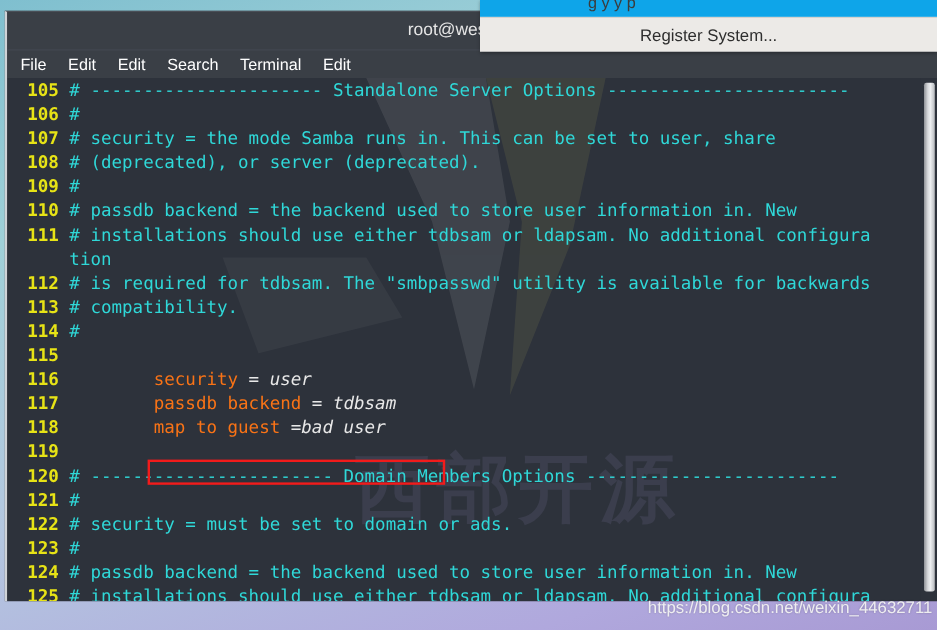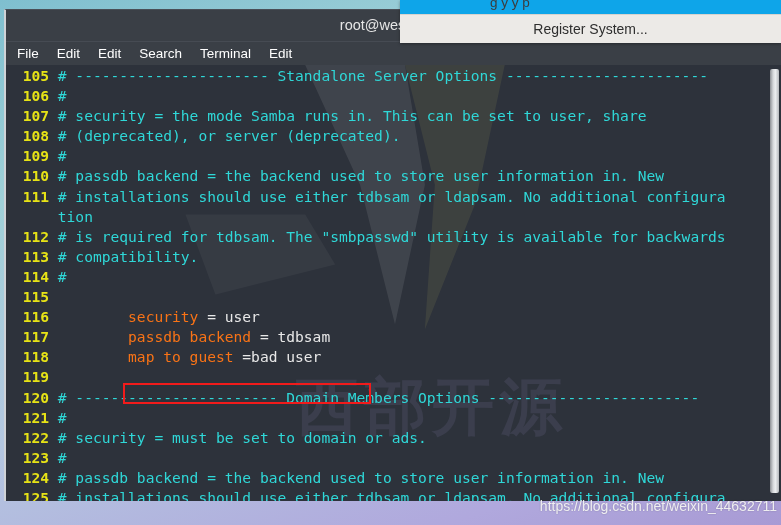--- a/index.html
+++ b/index.html
@@ -115,21 +115,21 @@
     text-align: right;
     color: #e7e316;
     font-weight: bold;
   }
   .gutter-blank {
     display: inline-block;
     width: 42px;
   }
   .cmt   { color: #2fd8d8; }
   .key   { color: #f97316; }
-  .val   { color: #e8e8e8; }
+  .val   { color: #e8e8e8; font-style: italic; }
   .plain { color: #e8e8e8; }
 
   
   #hl-box {
     position: absolute;
     left: 117px;
     top: 318px;
     width: 248px;
     height: 21px;
     border: 2px solid #f21b1b;

